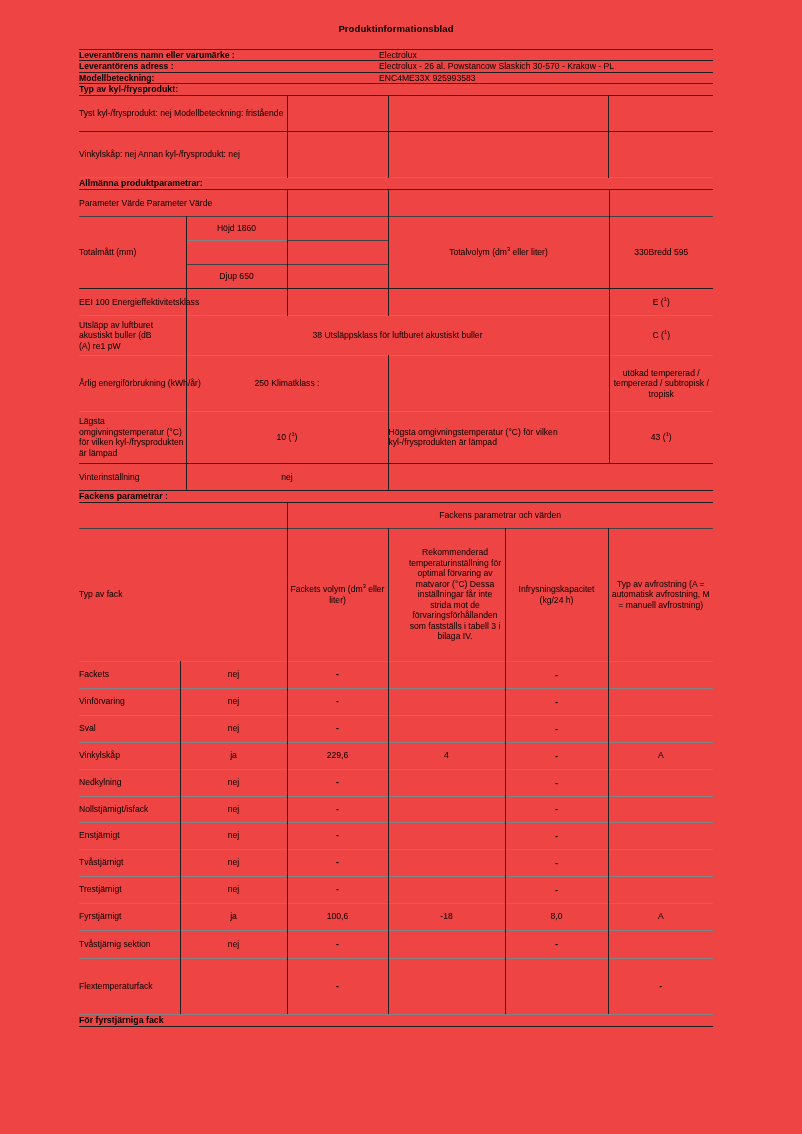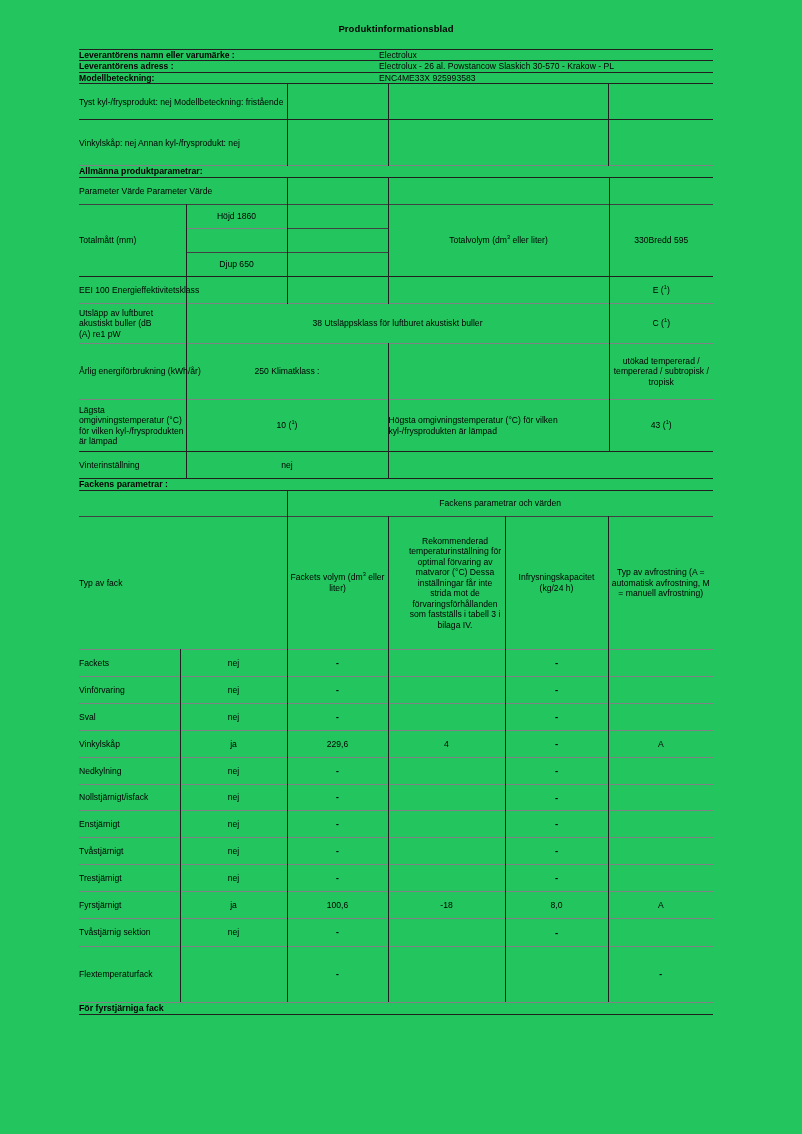--- a/index.html
+++ b/index.html
@@ -11,21 +11,21 @@
     width: 802px;
     height: 1134px;
     font-family: "Liberation Sans", sans-serif;
     color: #000000;
     overflow: hidden;
   }
   .page {
     position: relative;
     width: 802px;
     height: 1134px;
-    background: #22c55e;
+    background: #ef4444;
   }
   .doc {
     position: absolute;
     left: 79px;
     top: 0;
     width: 634px;
   }
 
   .doc-title {
     text-align: center;
@@ -109,20 +109,23 @@
           <td class="pad hline-dark">Electrolux</td>
         </tr>
         <tr>
           <td class="pad bold hline-dark">Leverantörens adress :</td>
           <td class="pad hline-dark">Electrolux - 26 al. Powstancow Slaskich 30-570 - Krakow - PL</td>
         </tr>
         <tr>
           <td class="pad bold hline-dark">Modellbeteckning:</td>
           <td class="pad hline-dark">ENC4ME33X 925993583</td>
         </tr>
+        <tr>
+          <td class="section-label hline-dark" colspan="2">Typ av kyl-/frysprodukt:</td>
+        </tr>
       </tbody>
     </table>
 
     <table class="t">
       <colgroup>
         <col style="width:208px">
           <col style="width:101px">
           <col style="width:220px">
           <col style="width:105px">
       </colgroup>

